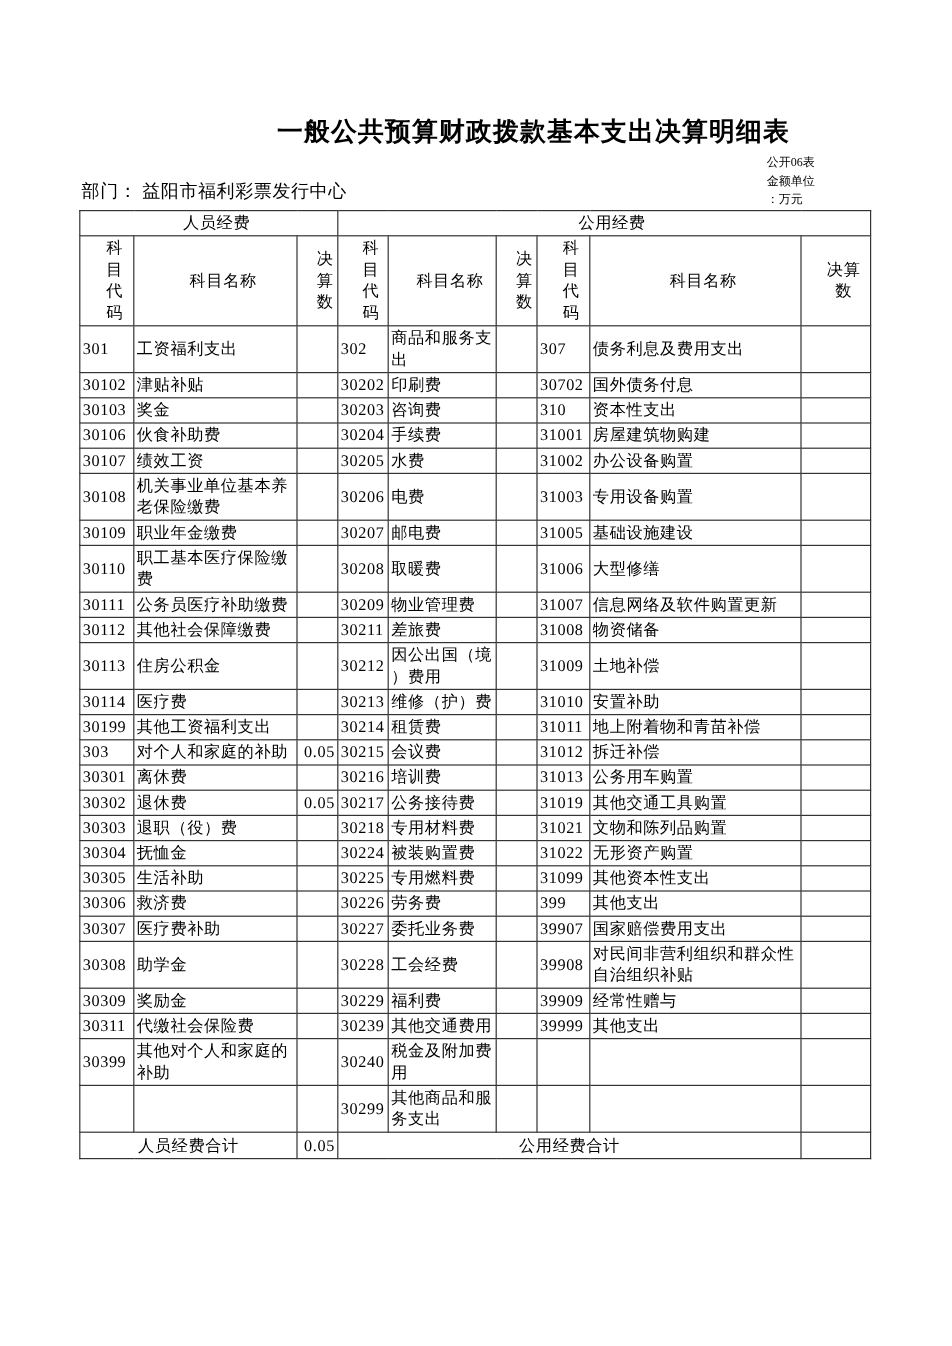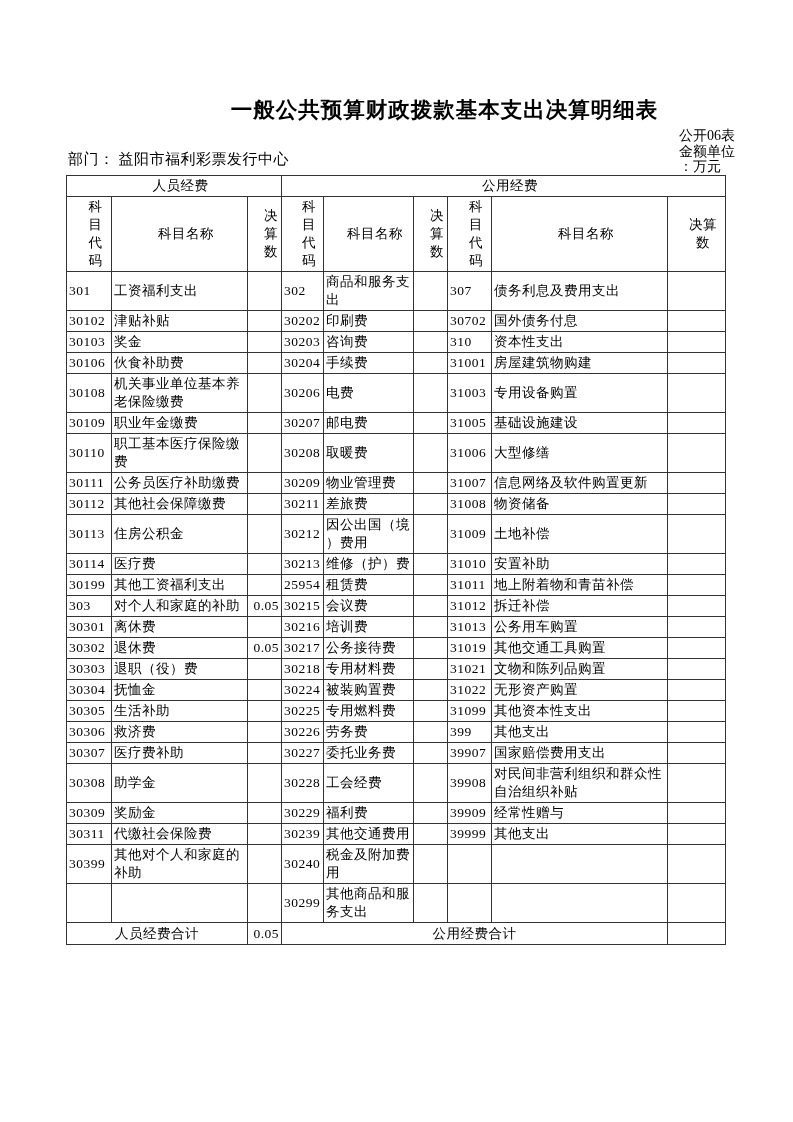--- a/index.html
+++ b/index.html
@@ -23,24 +23,24 @@
     width: 100%;
     margin: 0;
     text-align: center;
     font-size: 21.5px;
     font-weight: 700;
     letter-spacing: 1px;
     padding-left: 48px;
   }
   .form-note {
     position: absolute;
-    left: 679px;
+    left: 639px;
     top: 128px;
     width: 80px;
-    font-size: 14px;
+    font-size: 10px;
     line-height: 15.5px;
     text-align: left;
   }
   .form-note span { display: block; }
   .department-line {
     position: absolute;
     left: 68px;
     top: 150px;
     font-size: 15px;
     letter-spacing: 0.5px;
@@ -160,20 +160,31 @@
           <td class="cell-name">伙食补助费</td>
           <td class="cell-amount"></td>
           <td class="cell-code">30204</td>
           <td class="cell-name">手续费</td>
           <td class="cell-amount"></td>
           <td class="cell-code">31001</td>
           <td class="cell-name">房屋建筑物购建</td>
           <td class="cell-amount"></td>
         </tr>
         <tr>
+          <td class="cell-code">30107</td>
+          <td class="cell-name">绩效工资</td>
+          <td class="cell-amount"></td>
+          <td class="cell-code">30205</td>
+          <td class="cell-name">水费</td>
+          <td class="cell-amount"></td>
+          <td class="cell-code">31002</td>
+          <td class="cell-name">办公设备购置</td>
+          <td class="cell-amount"></td>
+        </tr>
+        <tr>
           <td class="cell-code">30108</td>
           <td class="cell-name">机关事业单位基本养老保险缴费</td>
           <td class="cell-amount"></td>
           <td class="cell-code">30206</td>
           <td class="cell-name">电费</td>
           <td class="cell-amount"></td>
           <td class="cell-code">31003</td>
           <td class="cell-name">专用设备购置</td>
           <td class="cell-amount"></td>
         </tr>
@@ -240,21 +251,21 @@
           <td class="cell-name">维修（护）费</td>
           <td class="cell-amount"></td>
           <td class="cell-code">31010</td>
           <td class="cell-name">安置补助</td>
           <td class="cell-amount"></td>
         </tr>
         <tr>
           <td class="cell-code">30199</td>
           <td class="cell-name">其他工资福利支出</td>
           <td class="cell-amount"></td>
-          <td class="cell-code">25954</td>
+          <td class="cell-code">30214</td>
           <td class="cell-name">租赁费</td>
           <td class="cell-amount"></td>
           <td class="cell-code">31011</td>
           <td class="cell-name">地上附着物和青苗补偿</td>
           <td class="cell-amount"></td>
         </tr>
         <tr>
           <td class="cell-code">303</td>
           <td class="cell-name">对个人和家庭的补助</td>
           <td class="cell-amount">0.05</td>

